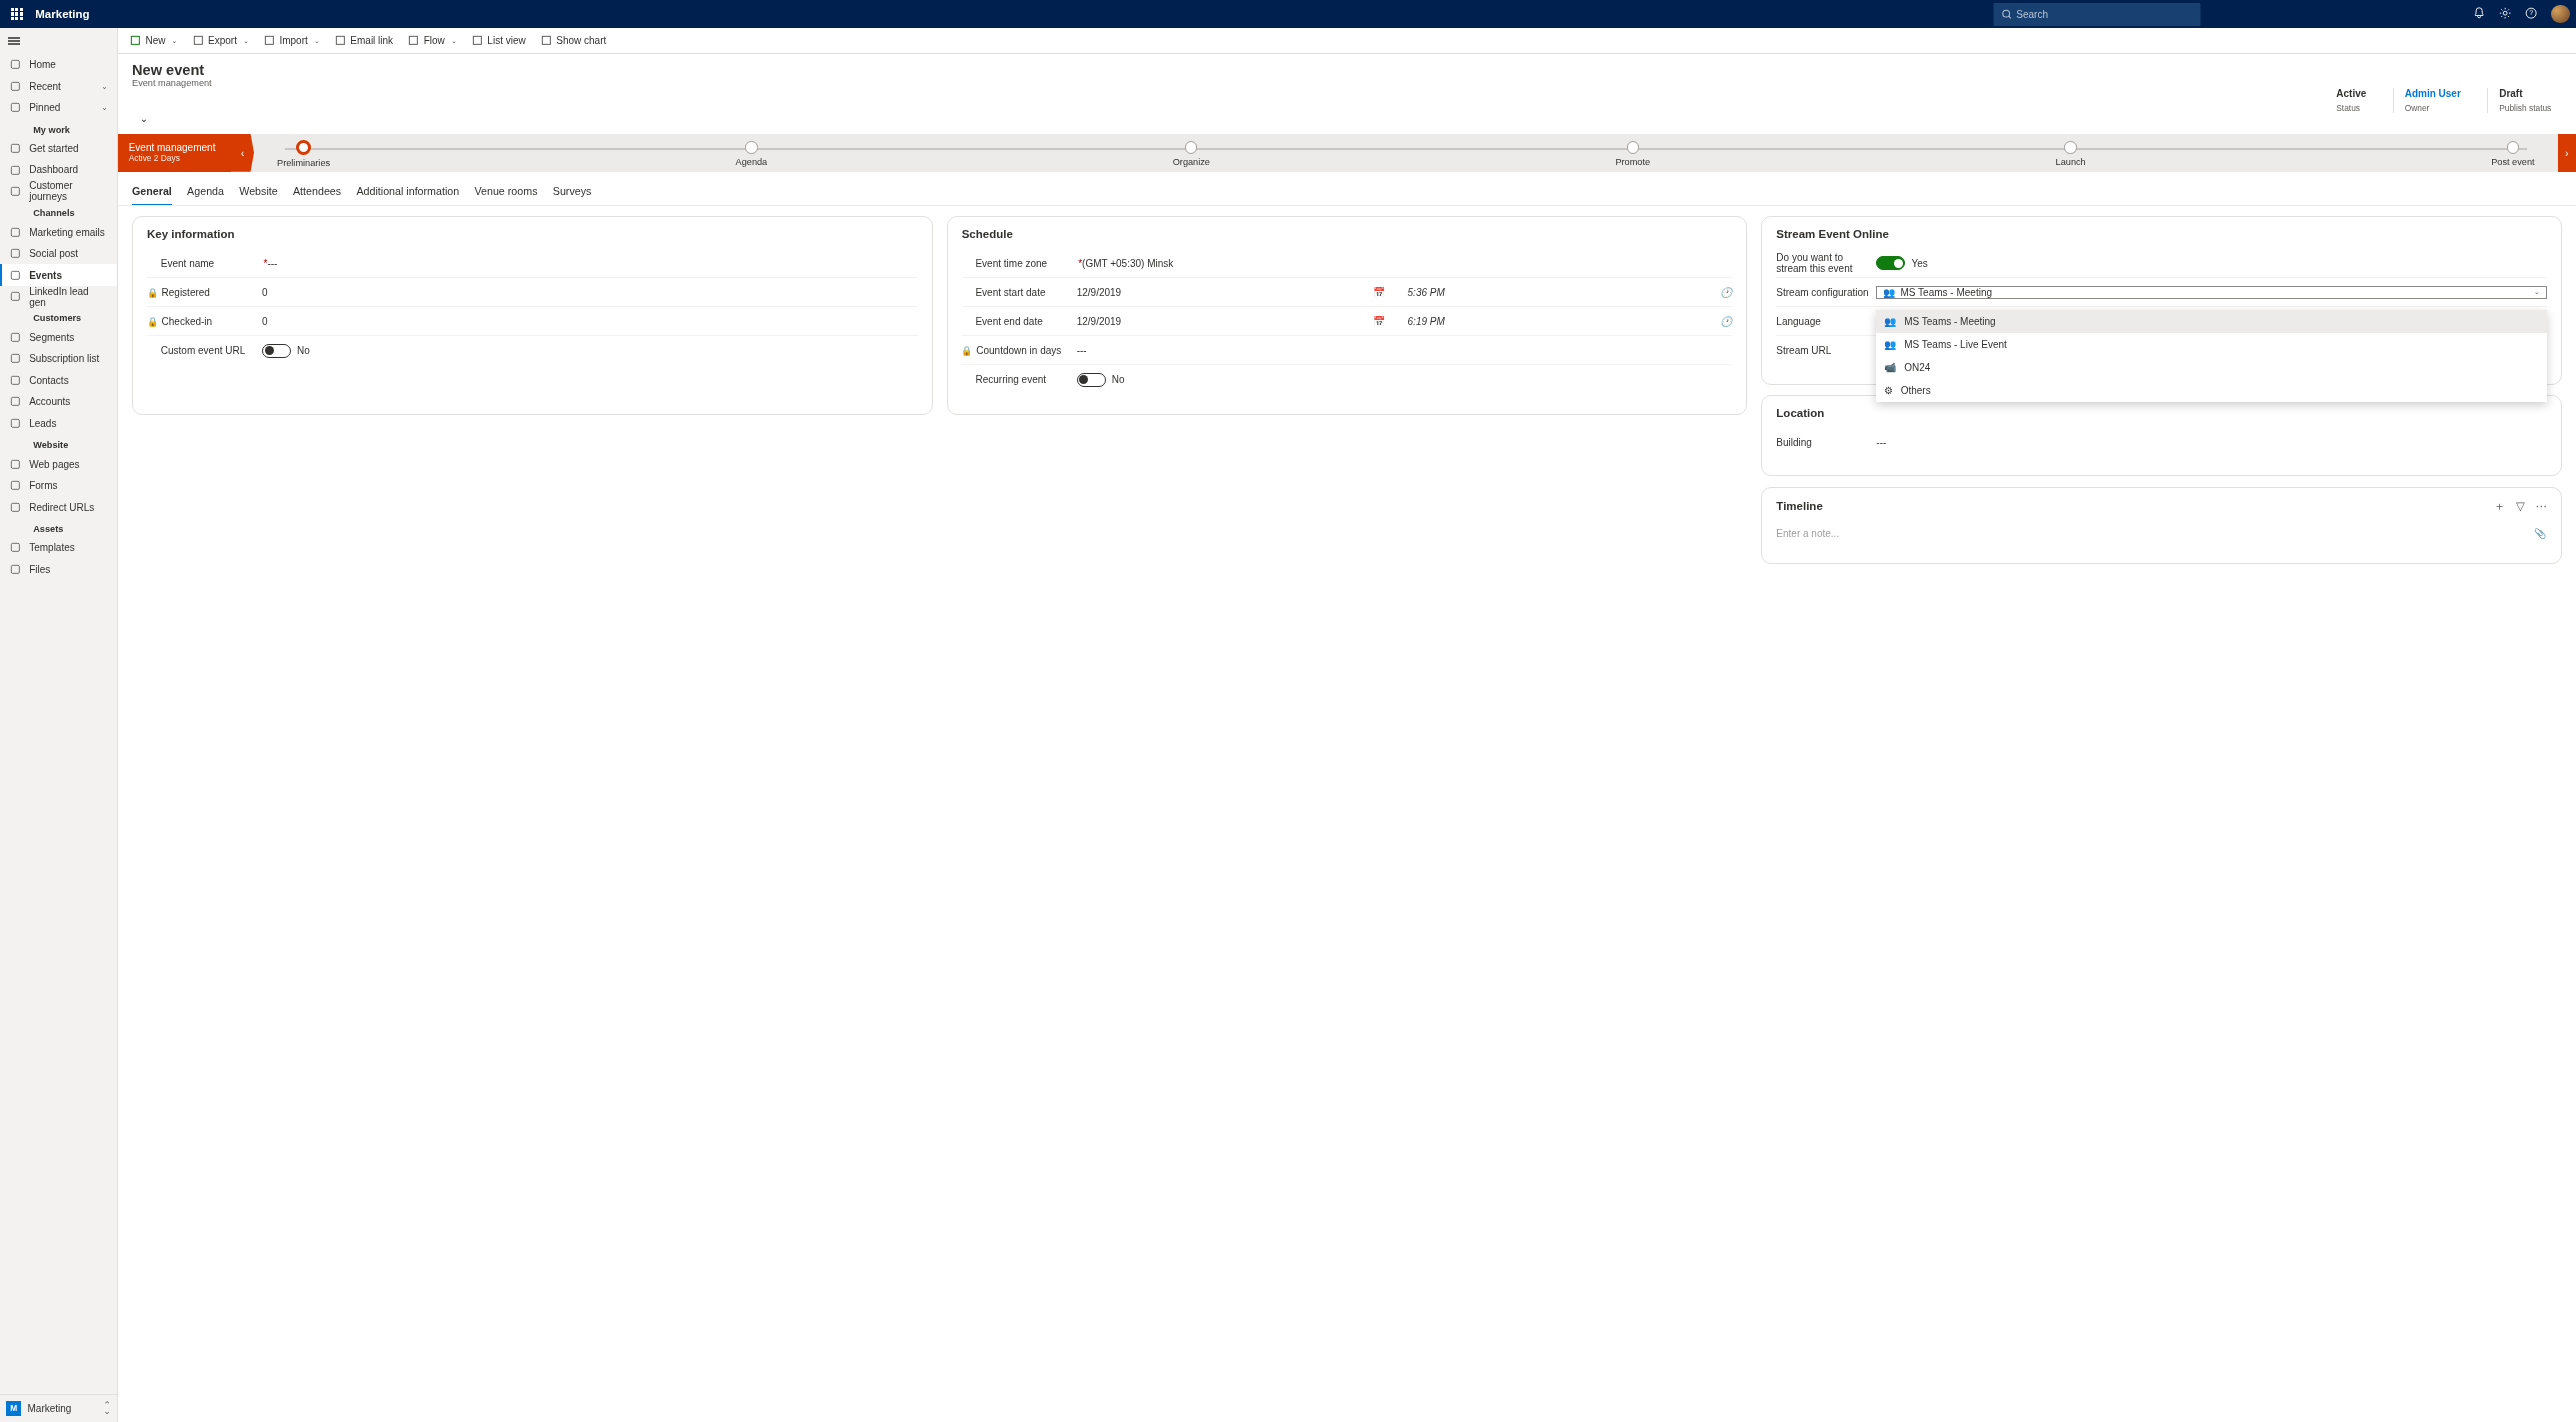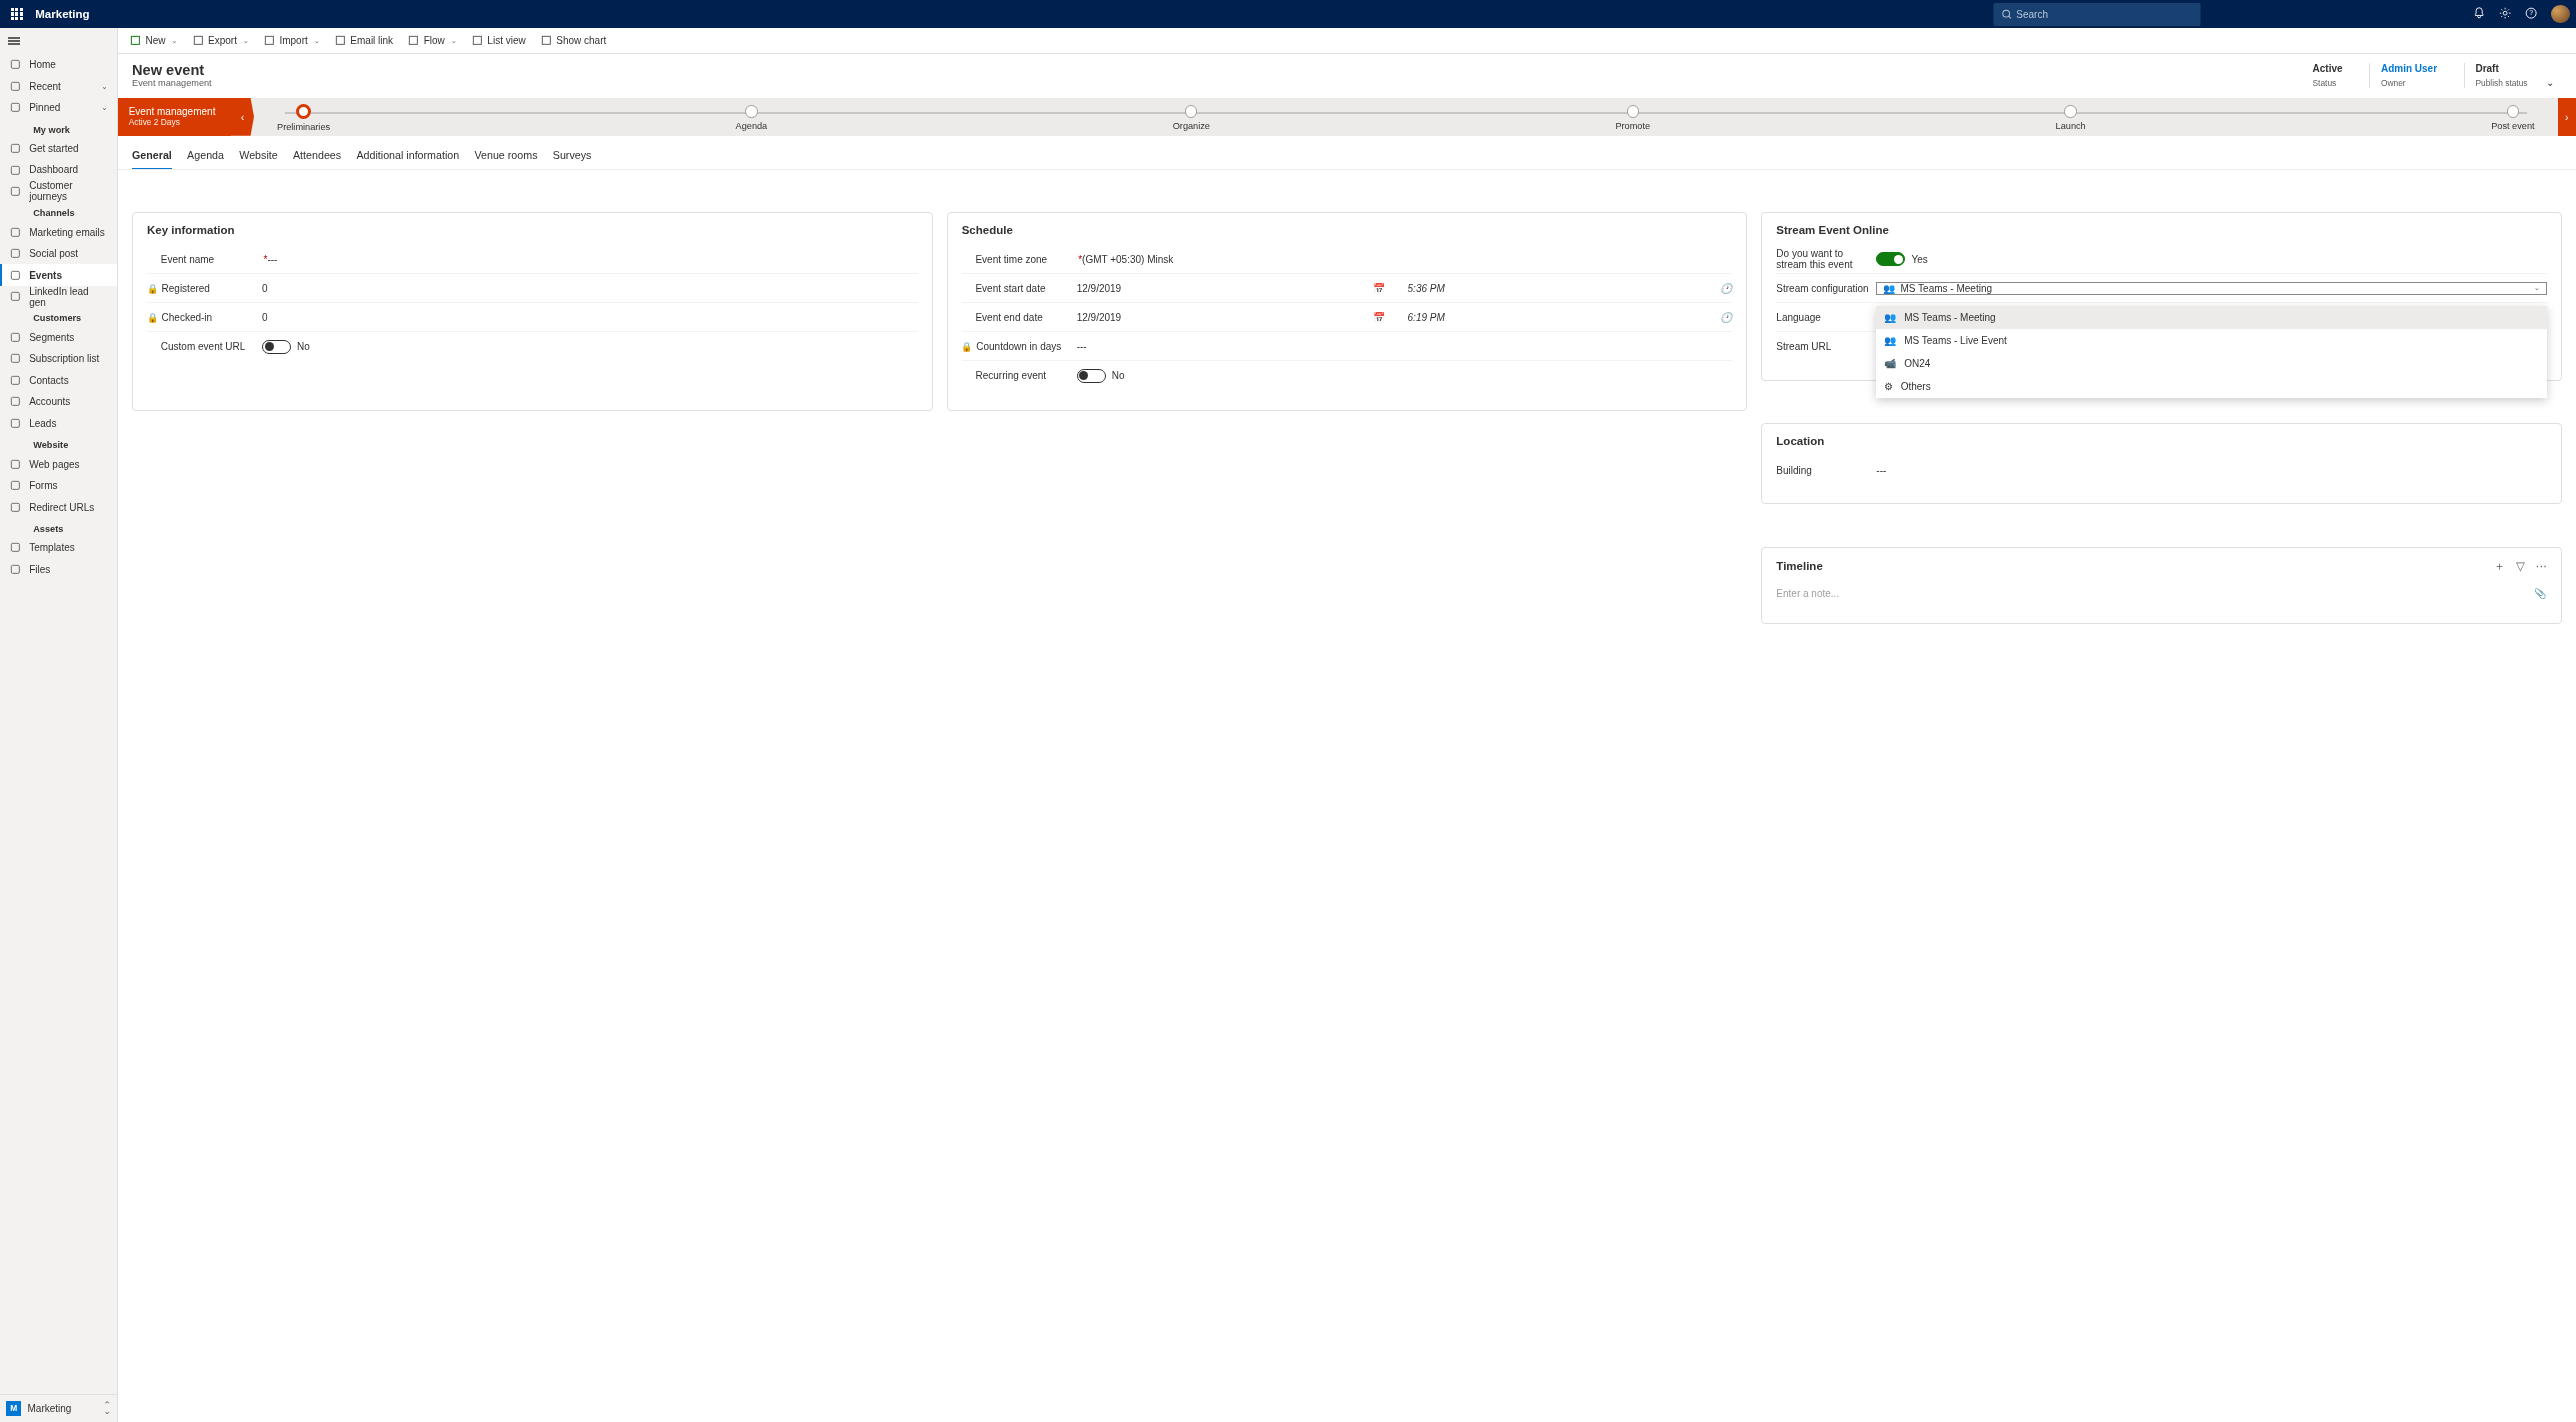--- a/index.html
+++ b/index.html
@@ -33,21 +33,21 @@
 .updown { margin-left: auto; font-size: 9.2px; color: #605e5c; display: flex; flex-direction: column; line-height: 5.4px; }
 
 
 .main { flex: 1; display: flex; flex-direction: column; overflow: hidden; }
 .cmdbar { height: 26px; border-bottom: 0.8px solid #e1dfdd; display: flex; align-items: center; padding: 0 6.1px; gap: 3.1px; font-size: 10px; }
 .cmd { display: flex; align-items: center; gap: 4.6px; padding: 0 6.1px; height: 21.5px; cursor: pointer; }
 .cmd svg { width: 10.7px; height: 10.7px; }
 .chev { font-size: 7px; color: #605e5c; margin-left: 1.5px; }
 
 
-.page-header { padding: 7.7px 14px 0; display: flex; align-items: flex-end; }
+.page-header { padding: 7.7px 14px 0; display: flex; align-items: flex-start; flex-direction: column; }
 .page-title h1 { font-size: 14.6px; font-weight: 600; }
 .page-title .sub { font-size: 9.2px; color: #605e5c; margin-top: 0.8px; }
 .status-group { margin-left: auto; display: flex; align-items: flex-start; gap: 16px; }
 .status-item { padding: 0 10.7px; border-left: 0.8px solid #e1dfdd; }
 .status-item:first-child { border-left: none; }
 .status-item .val { font-size: 10px; font-weight: 600; }
 .status-item .val.link { color: #0078d4; }
 .status-item .lbl { font-size: 8.4px; color: #605e5c; margin-top: 4px; }
 .expand-chev { padding: 0 7.7px; font-size: 10px; cursor: pointer; }
 
@@ -66,21 +66,21 @@
 .stage-step.active .stage-dot { width: 15.3px; height: 15.3px; border: 3.8px solid #d83b01; margin-top: -1.5px; }
 .stage-label { font-size: 9.2px; margin-top: 3.1px; color: #323130; }
 
 
 .tabs { display: flex; gap: 15.3px; padding: 0 14px; margin-top: 9.2px; border-bottom: 0.8px solid #edebe9; }
 .tab { padding: 4.6px 0 6.1px; cursor: pointer; font-size: 10.7px; }
 .tab.active { font-weight: 600; border-bottom: 1.5px solid #0078d4; }
 
 
 .form-area { flex: 1; overflow: auto; padding: 10.7px 14px; display: flex; gap: 14px; align-items: flex-start; }
-.card { border: 0.8px solid #e1dfdd; border-radius: 4px; padding: 10.7px 14px 18.4px; background: #fff; margin-top: 32px; }
+.card { border: 0.8px solid #e1dfdd; border-radius: 10px; padding: 10.7px 14px 18.4px; background: #fff; }
 .card.c1 { flex: 1 1 299px; min-height: 199px; }
 .card.c2 { flex: 1 1 299px; min-height: 199px; }
 .col3 { flex: 1 1 299px; display: flex; flex-direction: column; gap: 10.7px; }
 .card h2 { font-size: 11.5px; font-weight: 600; margin-bottom: 9.2px; }
 .row { display: flex; align-items: center; min-height: 29px; border-bottom: 0.8px solid #f3f2f1; font-size: 10px; }
 .row:last-child { border-bottom: none; }
 .row-label { width: 115px; color: #323130; display: flex; align-items: center; gap: 3.1px; }
 .row-label .lock { color: #605e5c; font-size: 9.2px; }
 .req { color: #a80000; margin-left: 1.5px; }
 .row-value { flex: 1; display: flex; align-items: center; gap: 6.1px; color: #323130; }

